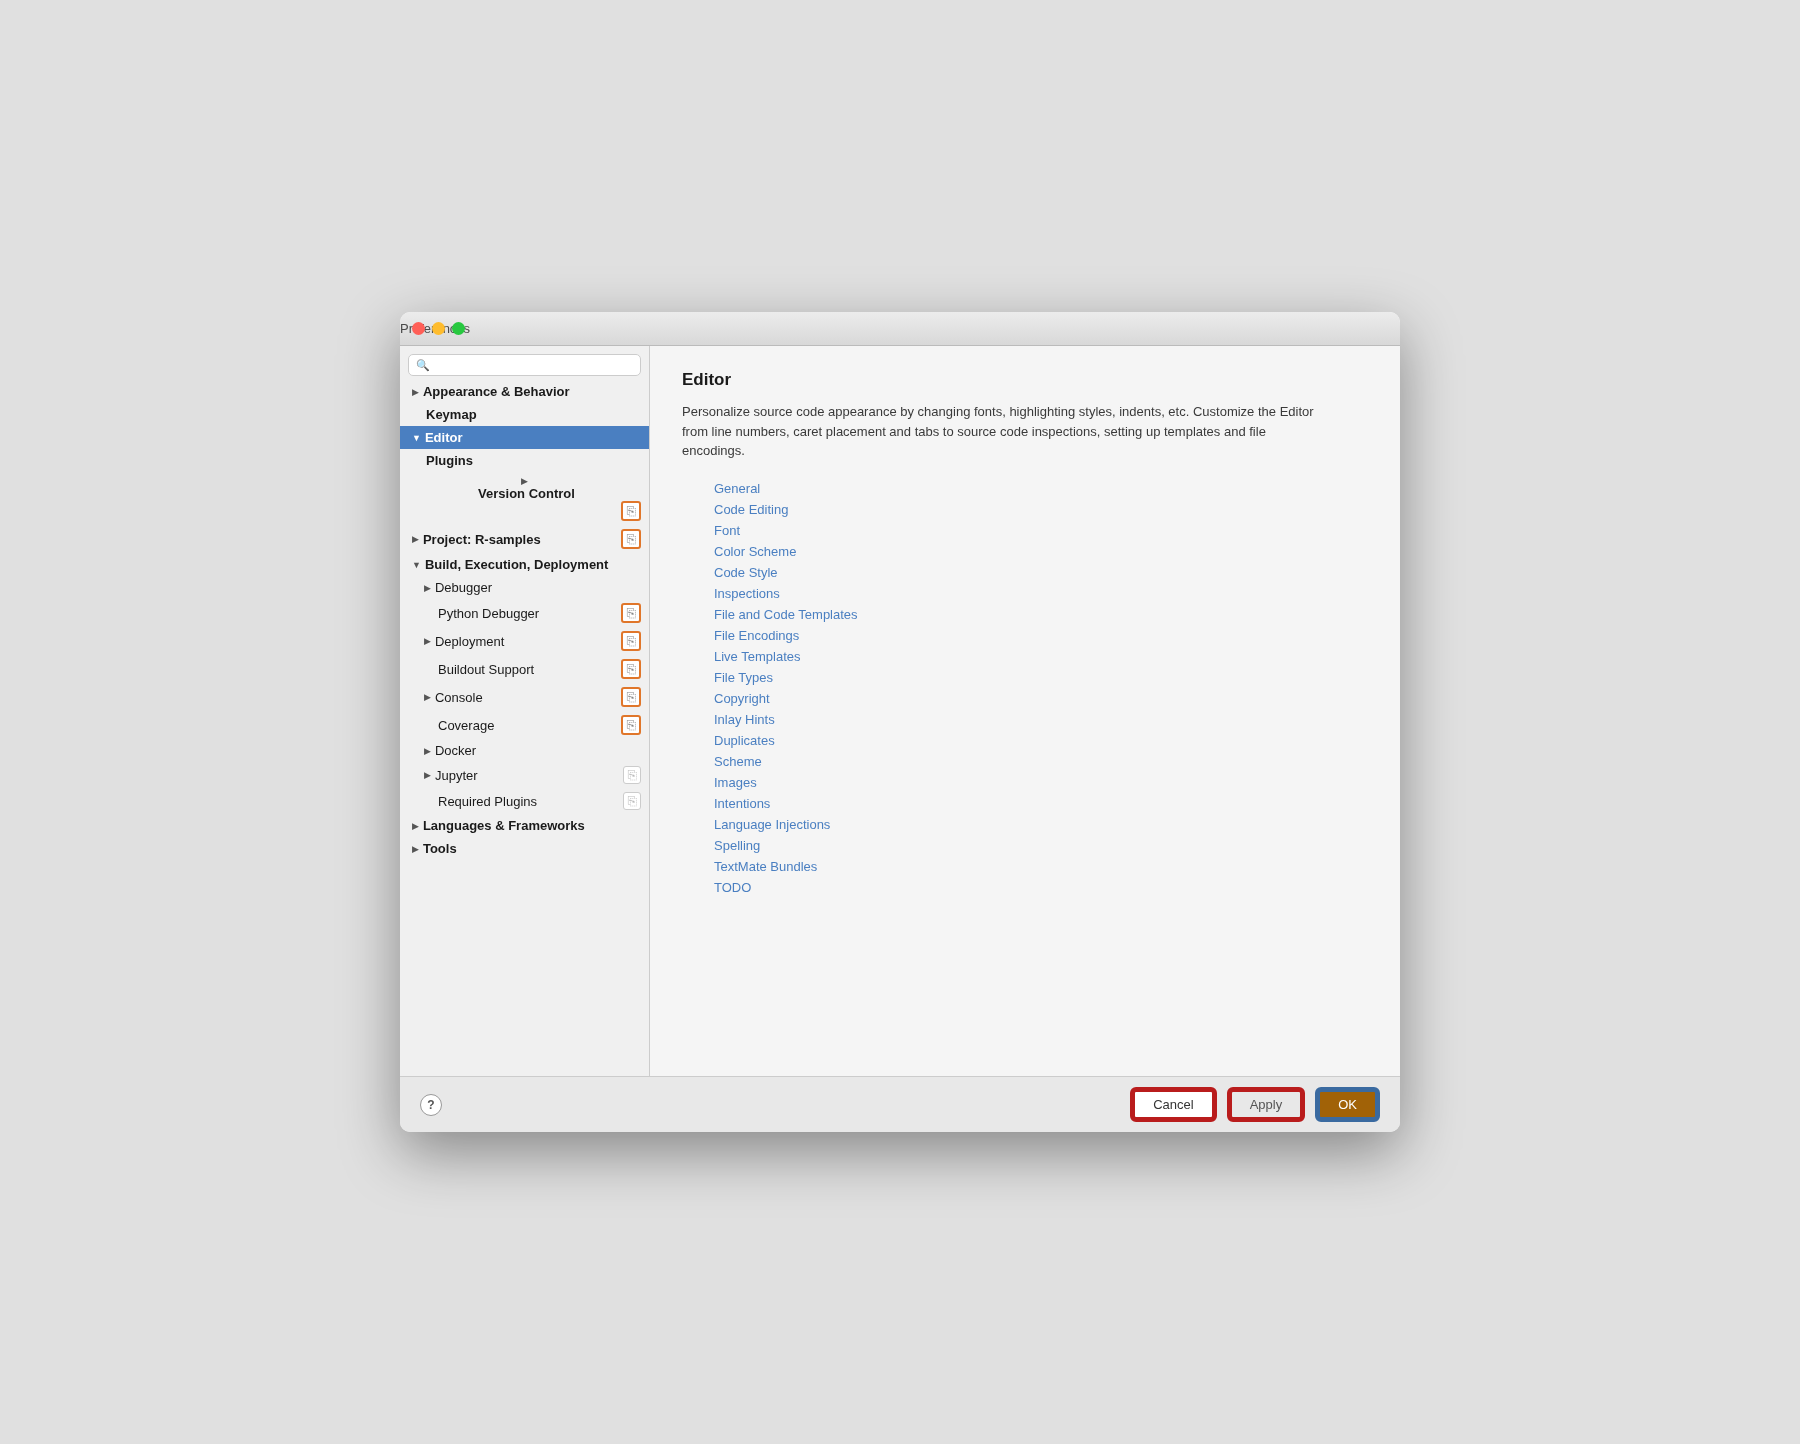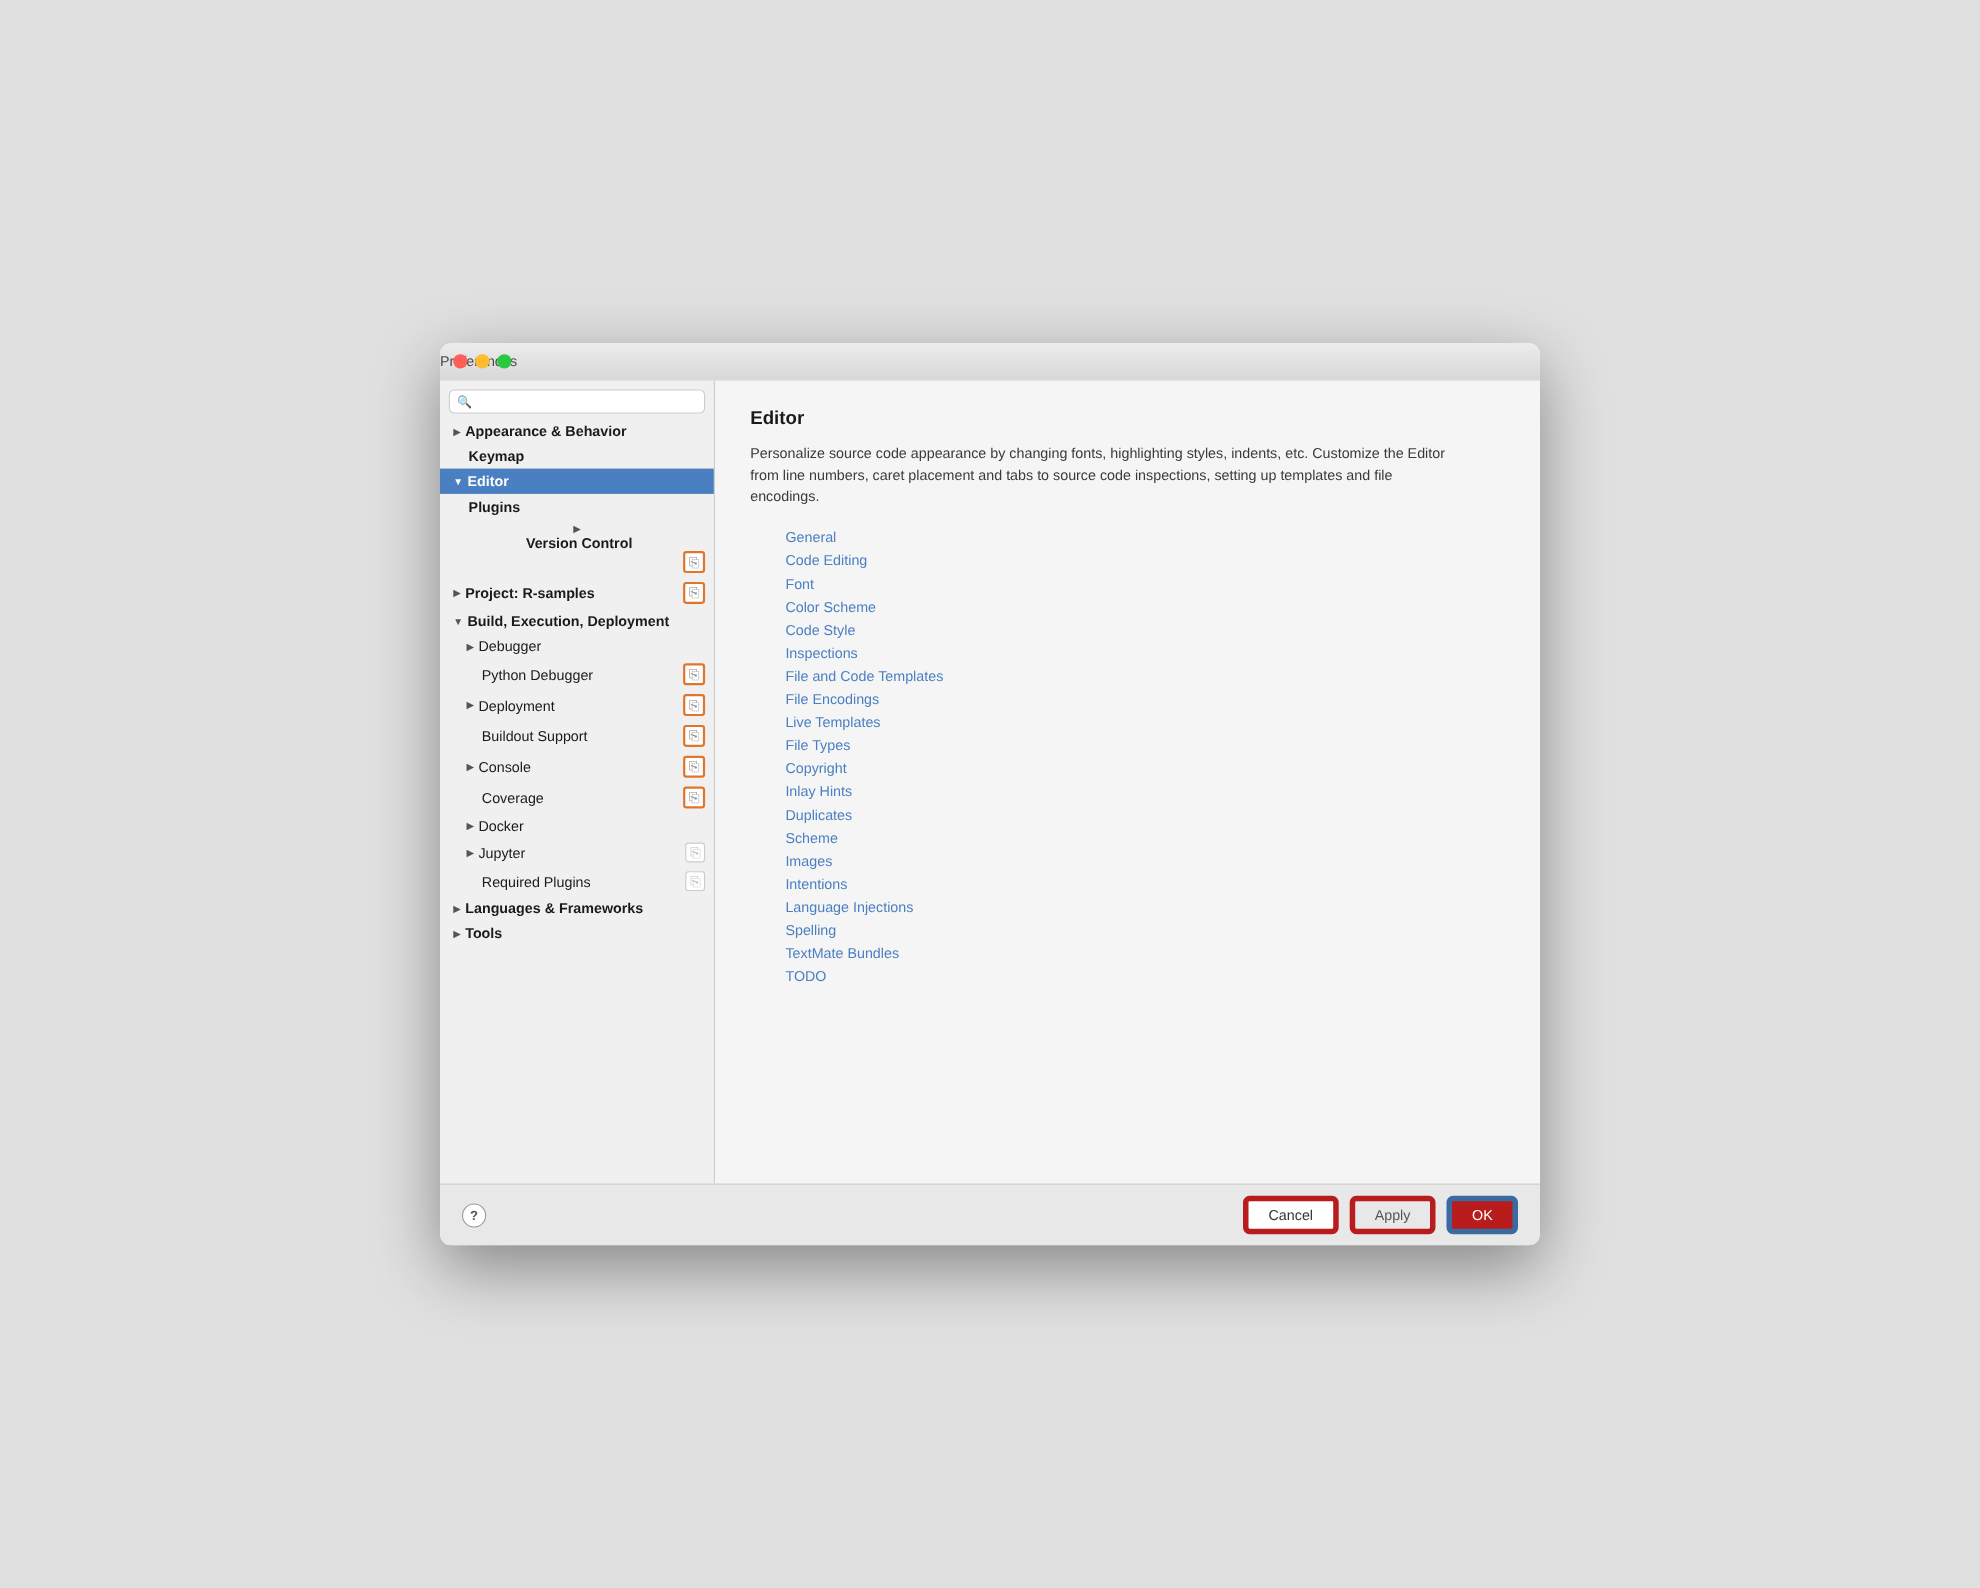--- a/index.html
+++ b/index.html
@@ -189,21 +189,21 @@
     }
     .btn-cancel {
       background: white;
       color: #333;
     }
     .btn-apply {
       background: #e8e8e8;
       color: #555;
     }
     .btn-ok {
-      background: #b91c1c;
+      background: #a16207;
       color: white;
       border-color: #3a6aa0;
     }
     .indent-1 { padding-left: 24px; }
   </style>
 </head>
 <body>
 
 <div class="window">
 

